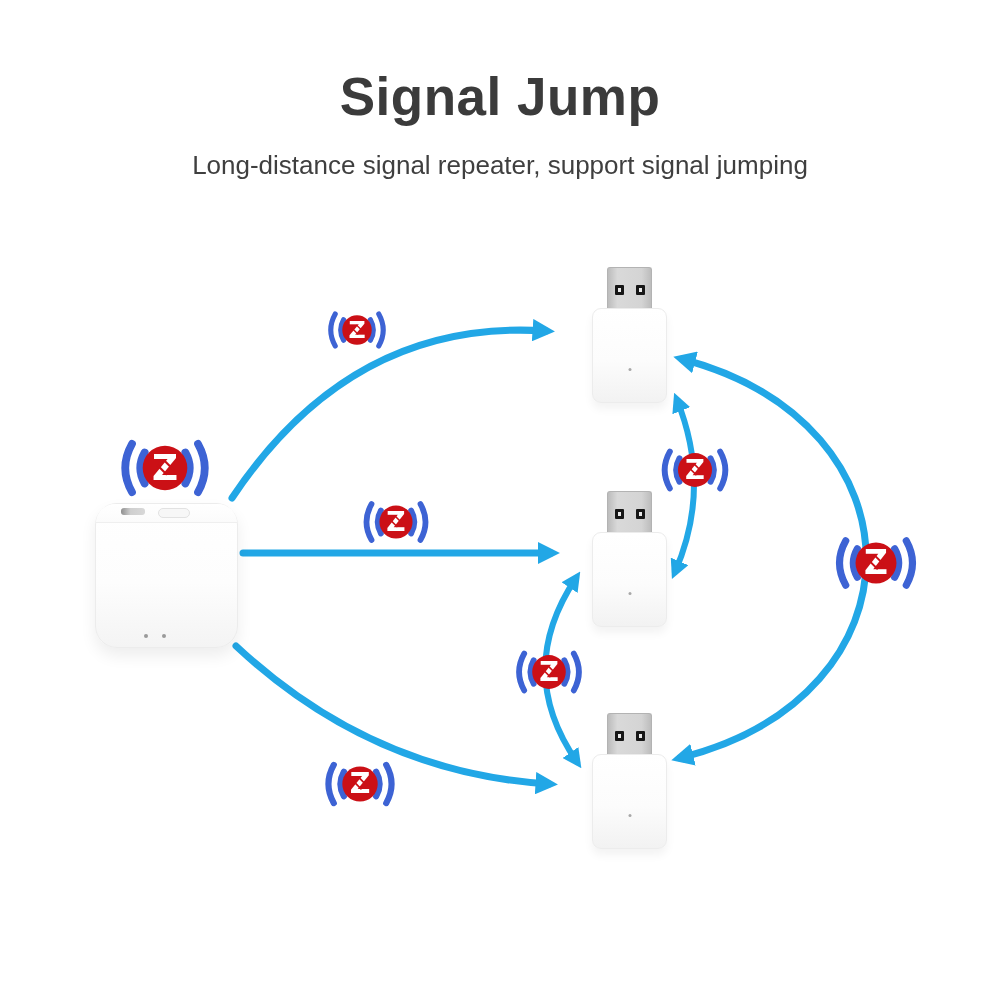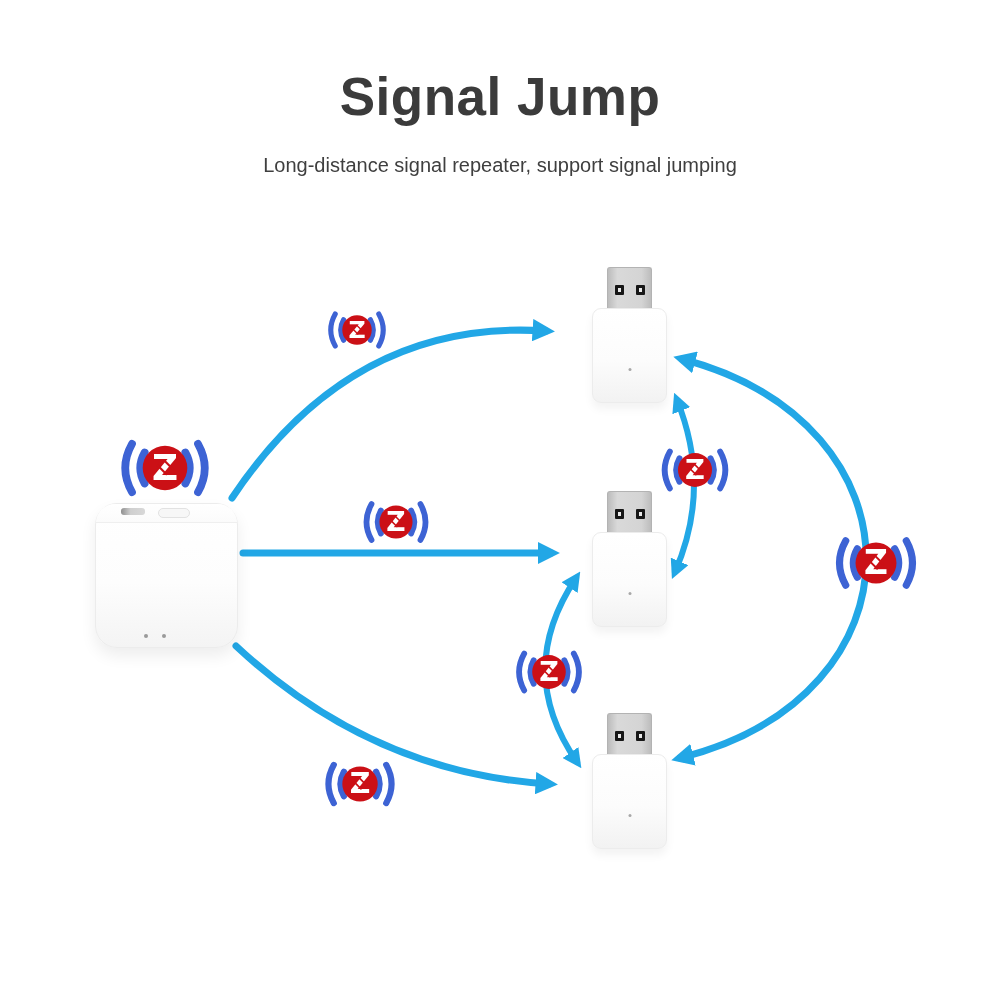--- a/index.html
+++ b/index.html
@@ -12,21 +12,21 @@
   .stage{position:relative;width:1000px;height:1000px;background:var(--background,#fff);}
 
   
   .title{
     position:absolute;top:66px;left:0;right:0;
     text-align:center;font-size:53px;font-weight:700;
     color:var(--title-text,#3b3b3b);letter-spacing:0.5px;
   }
   .subtitle{
     position:absolute;top:143px;left:0;right:0;
-    text-align:center;font-size:20px;font-weight:400;
+    text-align:center;font-size:26px;font-weight:400;
     color:var(--subtitle-text,#3f3f3f);line-height:45px;
   }
 
   
   .arrows{position:absolute;left:0;top:0;width:1000px;height:1000px;z-index:1;}
   .arrow{stroke:var(--arrow-blue,#22a7e6);fill:none;stroke-linecap:round;}
   .arrow.w7{stroke-width:7;}
   .arrow.w6{stroke-width:6;}
   .ah{fill:var(--arrow-blue,#22a7e6);}
 

